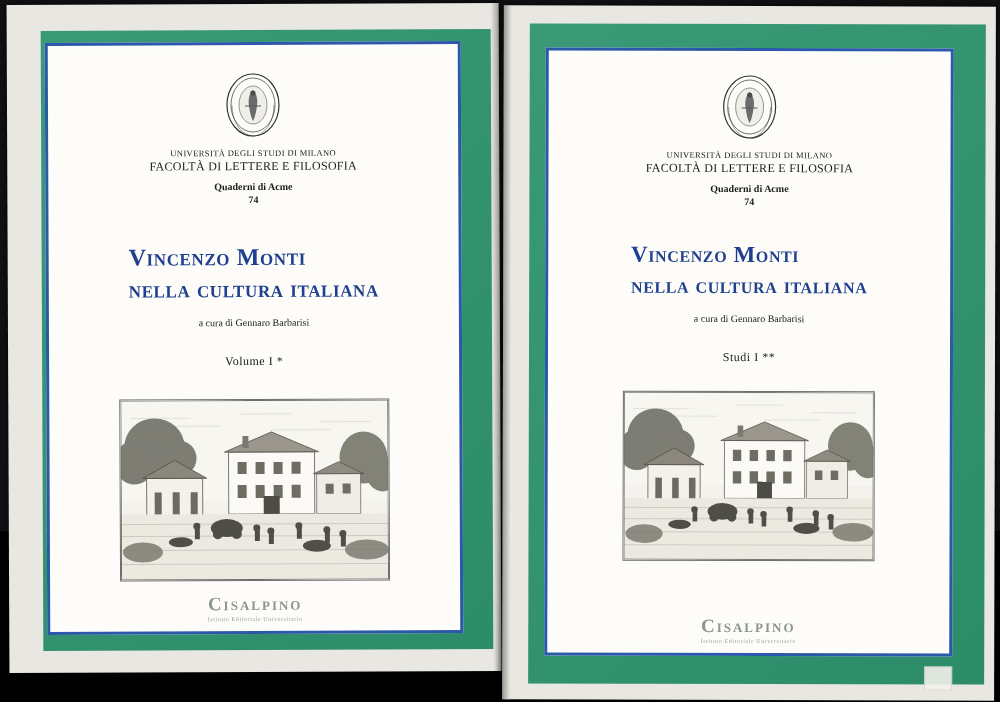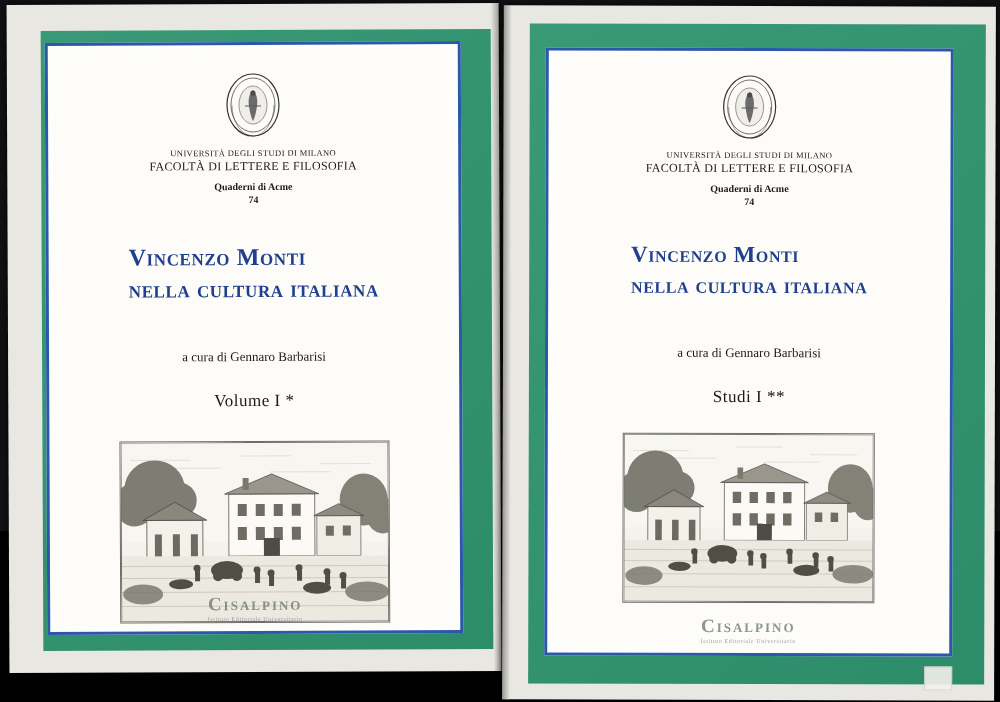--- a/index.html
+++ b/index.html
@@ -123,27 +123,27 @@
     color: #1f3f8f;
     font-weight: bold;
     font-size: 24px;
     line-height: 1.35;
     letter-spacing: 0.6px;
     font-variant: small-caps;
   }
   .book-right .title { margin-top: 30px; font-size: 23px; }
 
   .editor {
-    margin-top: 44px;
-    font-size: 13px;
+    margin-top: 12px;
+    font-size: 10px;
     color: #1a1a1a;
   }
   .volume {
     margin-top: 26px;
-    font-size: 17px;
+    font-size: 12px;
     color: #1a1a1a;
     letter-spacing: 0.5px;
   }
 
   
   .engraving {
     margin-top: 30px;
     width: 268px;
     height: 180px;
     border: 1px solid #6e6e6e;

